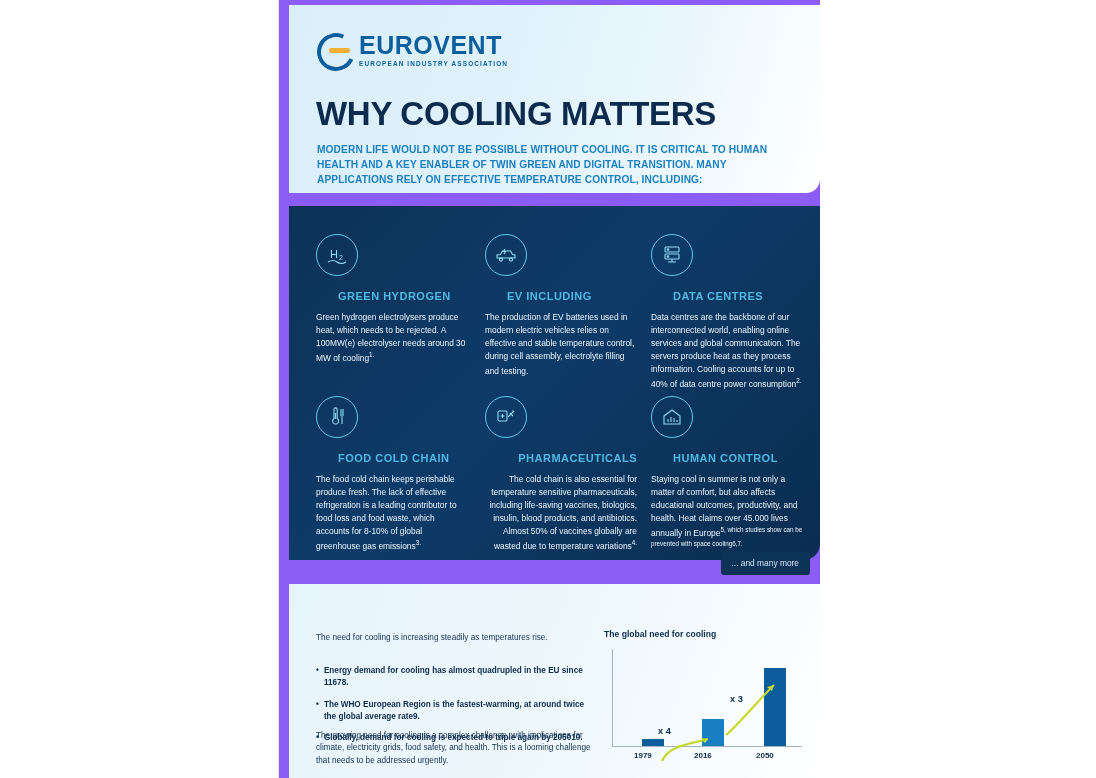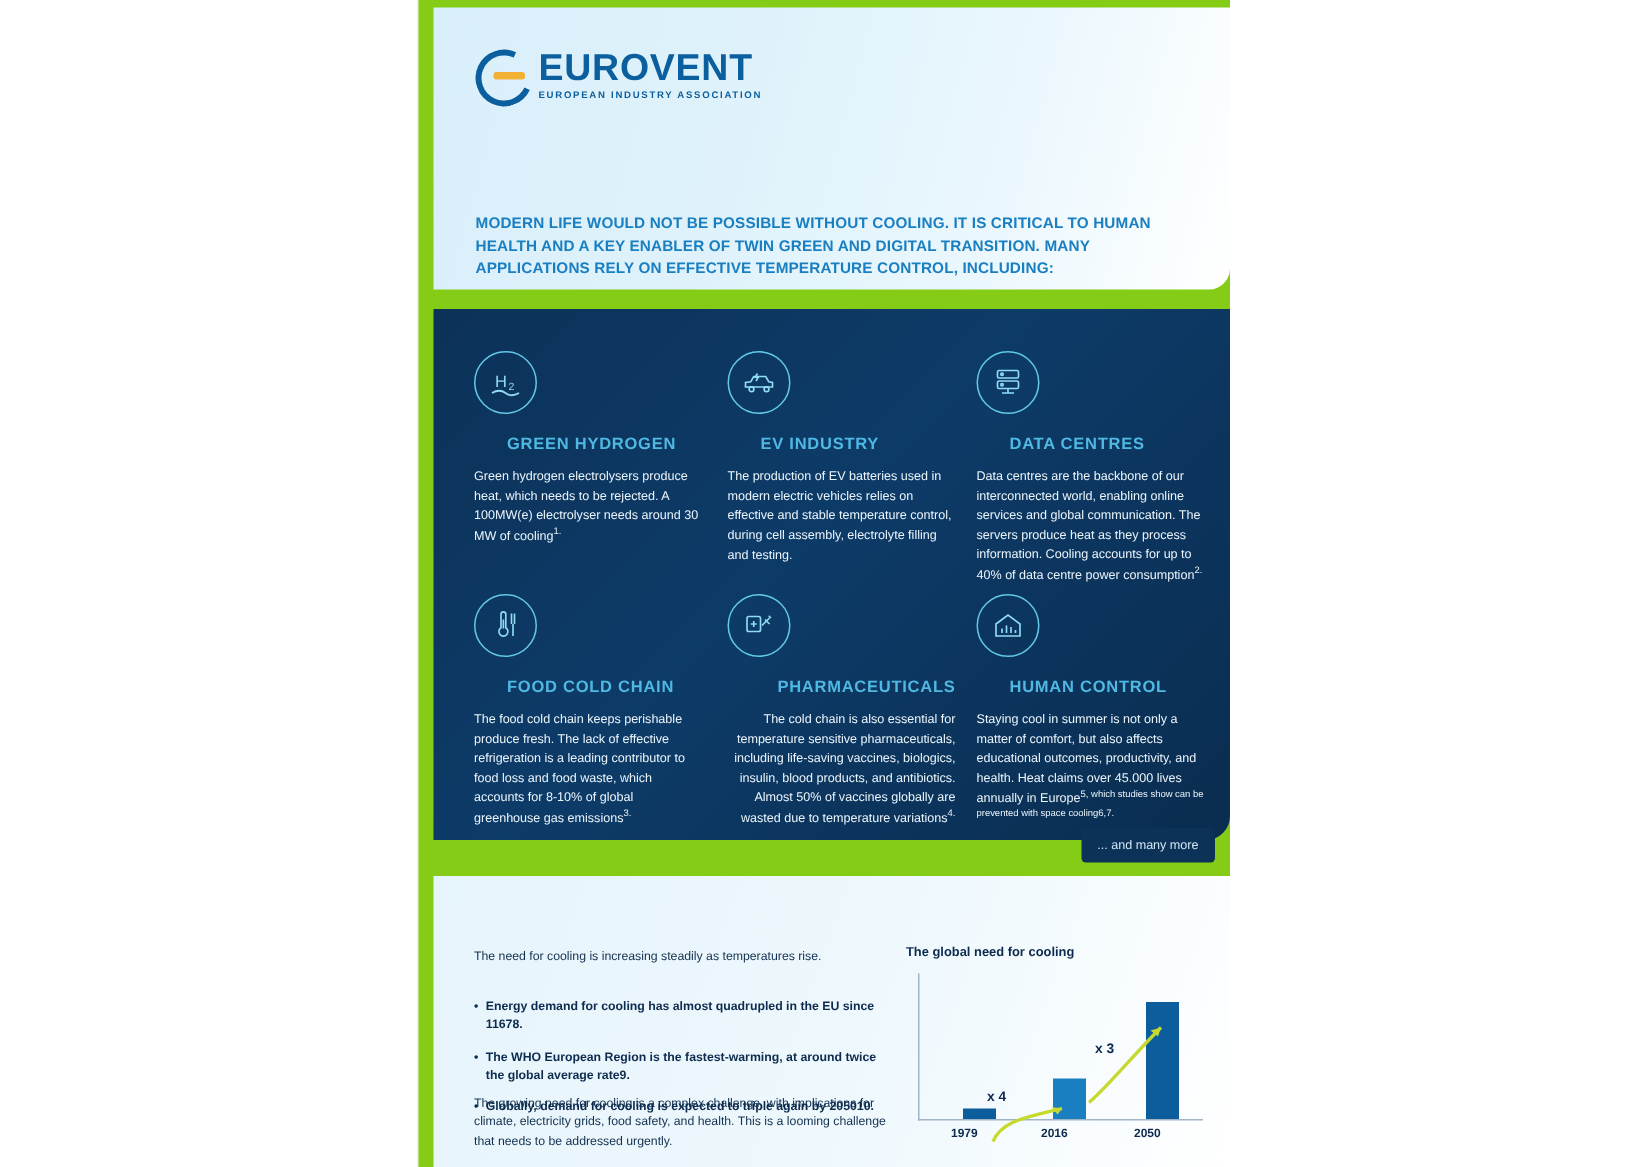--- a/index.html
+++ b/index.html
@@ -28,21 +28,21 @@
     right: 0; top: 0;
     width: 276px; height: 778px;
     background: #ffffff;
     border-left: 1px solid #e7e9ec;
   }
   .sheet {
     position: absolute;
     left: 279px; top: 0;
     width: 541px;
     height: 778px;
-    background: #84cc16;
+    background: #8b5cf6;
   }
 
   
   .header-panel {
     position: absolute;
     left: 10px; top: 5px;
     width: 531px;
     height: 188px;
     background: linear-gradient(105deg, #d9effa 0%, #dff2fb 40%, #eaf7fd 70%, #ffffff 100%);
     border-radius: 0 0 14px 0;
@@ -290,20 +290,21 @@
       <div class="logo">
         <div class="logo-mark">
           <div class="ring"></div>
           <div class="bar"></div>
         </div>
         <div class="logo-text">
           <div class="logo-title">EUROVENT</div>
           <div class="logo-sub">EUROPEAN INDUSTRY ASSOCIATION</div>
         </div>
       </div>
+      <div class="main-title">WHY COOLING MATTERS</div>
       <div class="subtitle">MODERN LIFE WOULD NOT BE POSSIBLE WITHOUT COOLING. IT IS CRITICAL TO HUMAN HEALTH AND A KEY ENABLER OF TWIN GREEN AND DIGITAL TRANSITION. MANY APPLICATIONS RELY ON EFFECTIVE TEMPERATURE CONTROL, INCLUDING:</div>
     </div>
 
     <div class="dark-panel">
 
       <div class="card" style="left:27px; top:28px;">
         <div class="card-icon">
           <svg width="24" height="24" viewBox="0 0 24 24" fill="none" stroke="#8fdcf3" stroke-width="1.2">
             <text x="5" y="15" font-size="11" fill="#8fdcf3" stroke="none" font-family="Liberation Sans, sans-serif">H</text>
             <text x="14" y="17" font-size="7" fill="#8fdcf3" stroke="none" font-family="Liberation Sans, sans-serif">2</text>
@@ -316,21 +317,21 @@
 
       <div class="card" style="left:196px; top:28px;">
         <div class="card-icon">
           <svg width="24" height="24" viewBox="0 0 24 24" fill="none" stroke="#8fdcf3" stroke-width="1.1">
             <path d="M3 15h18v-3l-2.5-.5-2-3.5h-8l-2 3.5L3 12z"></path>
             <circle cx="7" cy="16.5" r="1.6"></circle>
             <circle cx="17" cy="16.5" r="1.6"></circle>
             <path d="M11 6l-1.5 2.5h2L10 11"></path>
           </svg>
         </div>
-        <div class="card-title">EV INDUSTRY</div>
+        <div class="card-title">EV INCLUDING</div>
         <div class="card-body"><span>The production of EV batteries used in modern electric vehicles relies on effective and stable temperature control, during cell assembly, electrolyte filling and testing.</span><sup></sup></div>
       </div>
 
       <div class="card" style="left:362px; top:28px;">
         <div class="card-icon">
           <svg width="24" height="24" viewBox="0 0 24 24" fill="none" stroke="#8fdcf3" stroke-width="1.1">
             <rect x="5" y="4" width="14" height="5" rx="1"></rect>
             <rect x="5" y="11" width="14" height="5" rx="1"></rect>
             <circle cx="8" cy="6.5" r="0.8"></circle>
             <circle cx="8" cy="13.5" r="0.8"></circle>

